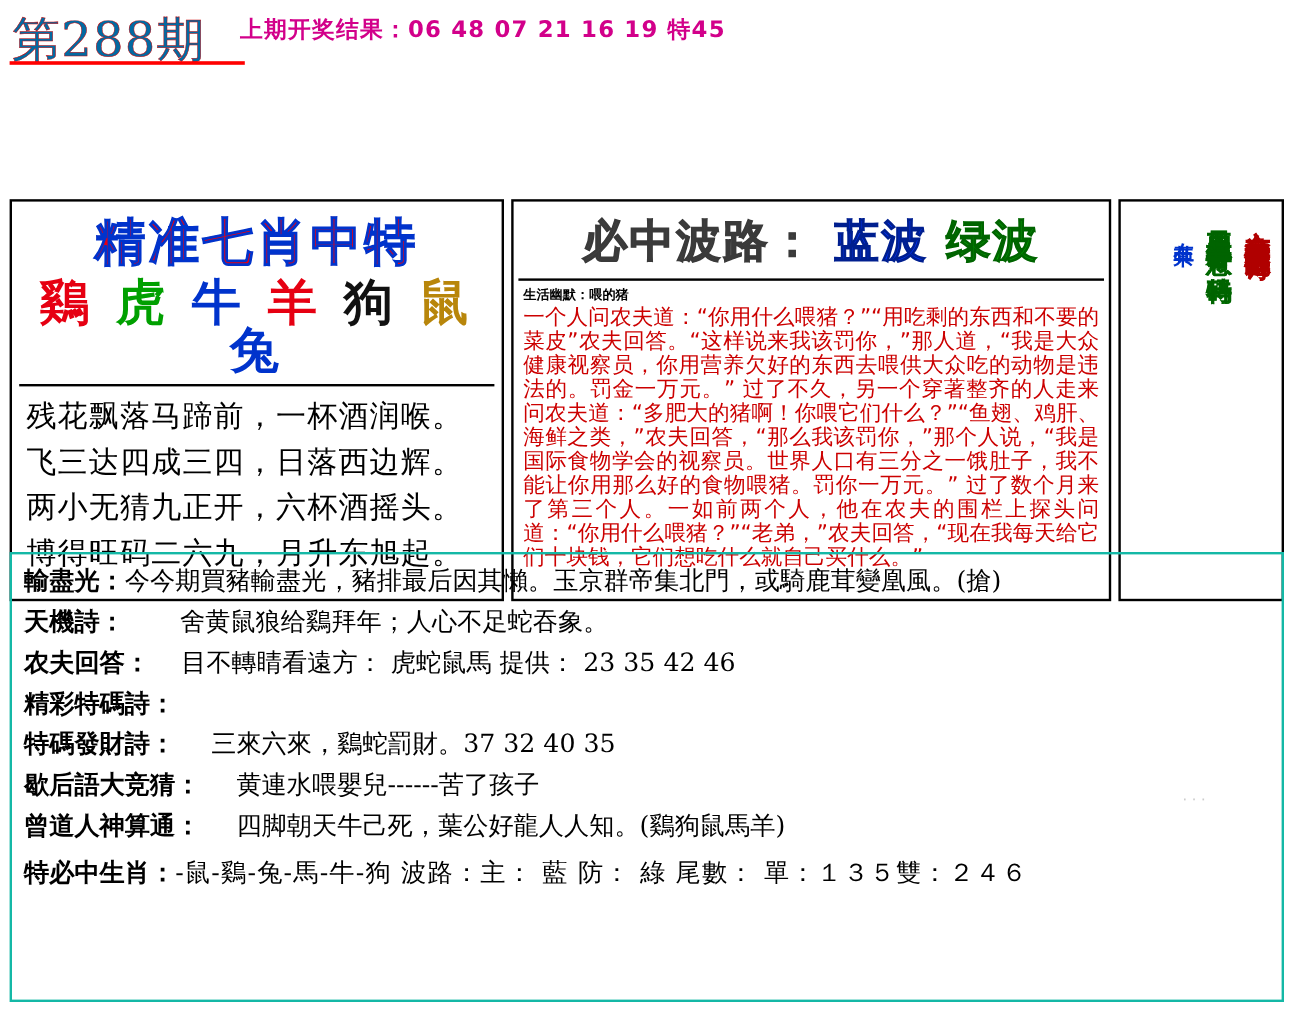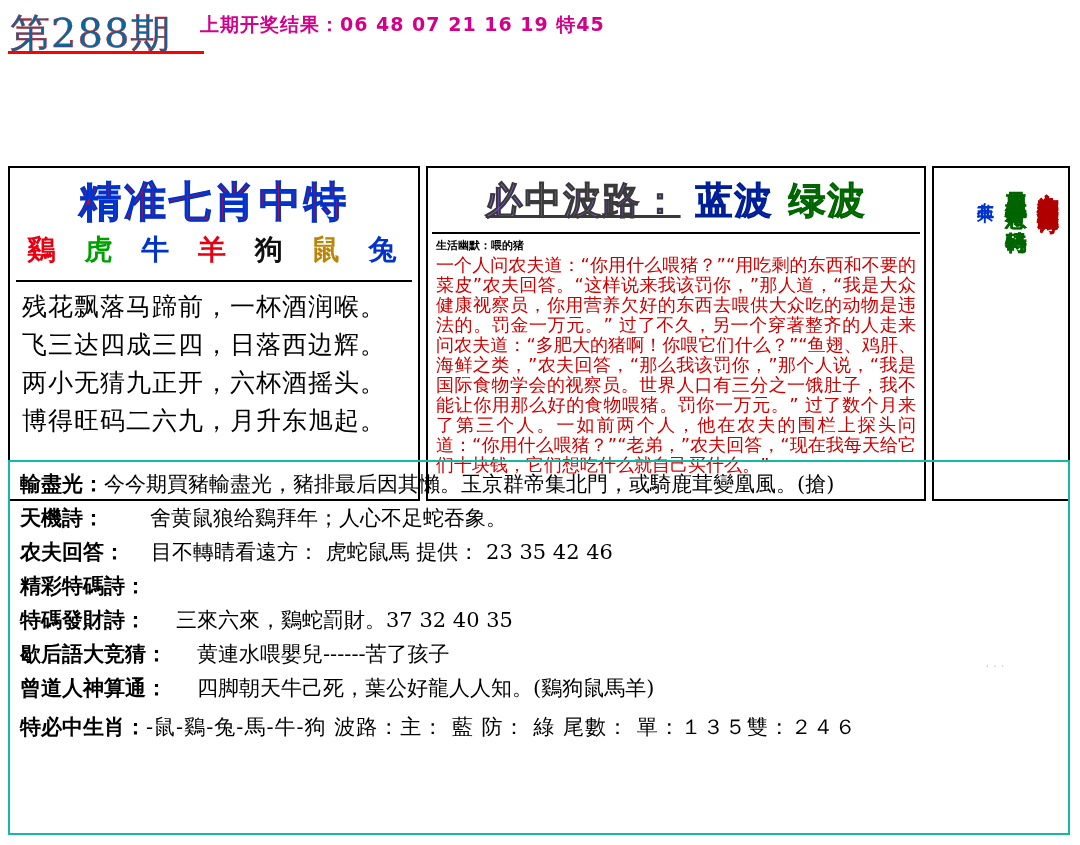--- a/index.html
+++ b/index.html
@@ -30,40 +30,40 @@
   .p-left{left:0;top:0;width:412px;height:335px;}
   .title-7x{
     margin:10px 0 0 0;text-align:center;
     font-family:"DejaVu Serif","Liberation Serif",serif;
     font-size:42px;font-weight:bold;letter-spacing:3px;line-height:48px;
     color:#e60012;
     -webkit-text-stroke:1px #0033cc;
   }
   .zodiac-row{
     text-align:center;margin-top:6px;
-    font-family:Liberation Mono, monospace;
-    font-size:28px;font-weight:bold;letter-spacing:4px;line-height:40px;
+    font-family:Liberation Serif, serif;
+    font-size:41px;font-weight:bold;letter-spacing:4px;line-height:40px;
   }
   .zodiac-row span{padding:0 2px;}
   .hr-line{height:2px;background:#000;margin:8px 6px 0 6px;}
   .poem{
     font-family:"DejaVu Serif","Liberation Serif",serif;
     font-size:25px;color:#000;line-height:38px;letter-spacing:1px;
     padding:6px 10px 0 12px;
   }
   .poem div{white-space:nowrap;}
   
   .p-mid{left:418px;top:0;width:500px;height:335px;}
   .mid-title{
     text-align:center;margin-top:8px;
     font-family:"DejaVu Serif","Liberation Serif",serif;
     font-size:37px;font-weight:bold;letter-spacing:2px;
     white-space:nowrap;
   }
-  .mid-title .lab{color:#8b5cf6;text-decoration:underline;-webkit-text-stroke:1px #3a3a3a;}
+  .mid-title .lab{color:#404040;-webkit-text-stroke:1px #3a3a3a;}
   .mid-title .blue{color:#0033ff;-webkit-text-stroke:1px #001f8f;}
   .mid-title .green{color:#00a000;-webkit-text-stroke:1px #006400;}
   .mid-line{height:2px;background:#000;margin:6px 4px 0 4px;}
   .joke-head{
     font-size:11px;color:#000;padding:4px 0 2px 8px;font-weight:bold;
     font-family:"DejaVu Sans","Liberation Sans",sans-serif;
   }
   .joke-body{
     font-size:18px;color:#cc0000;line-height:20px;padding:0 8px 0 8px;
     text-align:justify;font-family:"DejaVu Sans","Liberation Sans",sans-serif;

